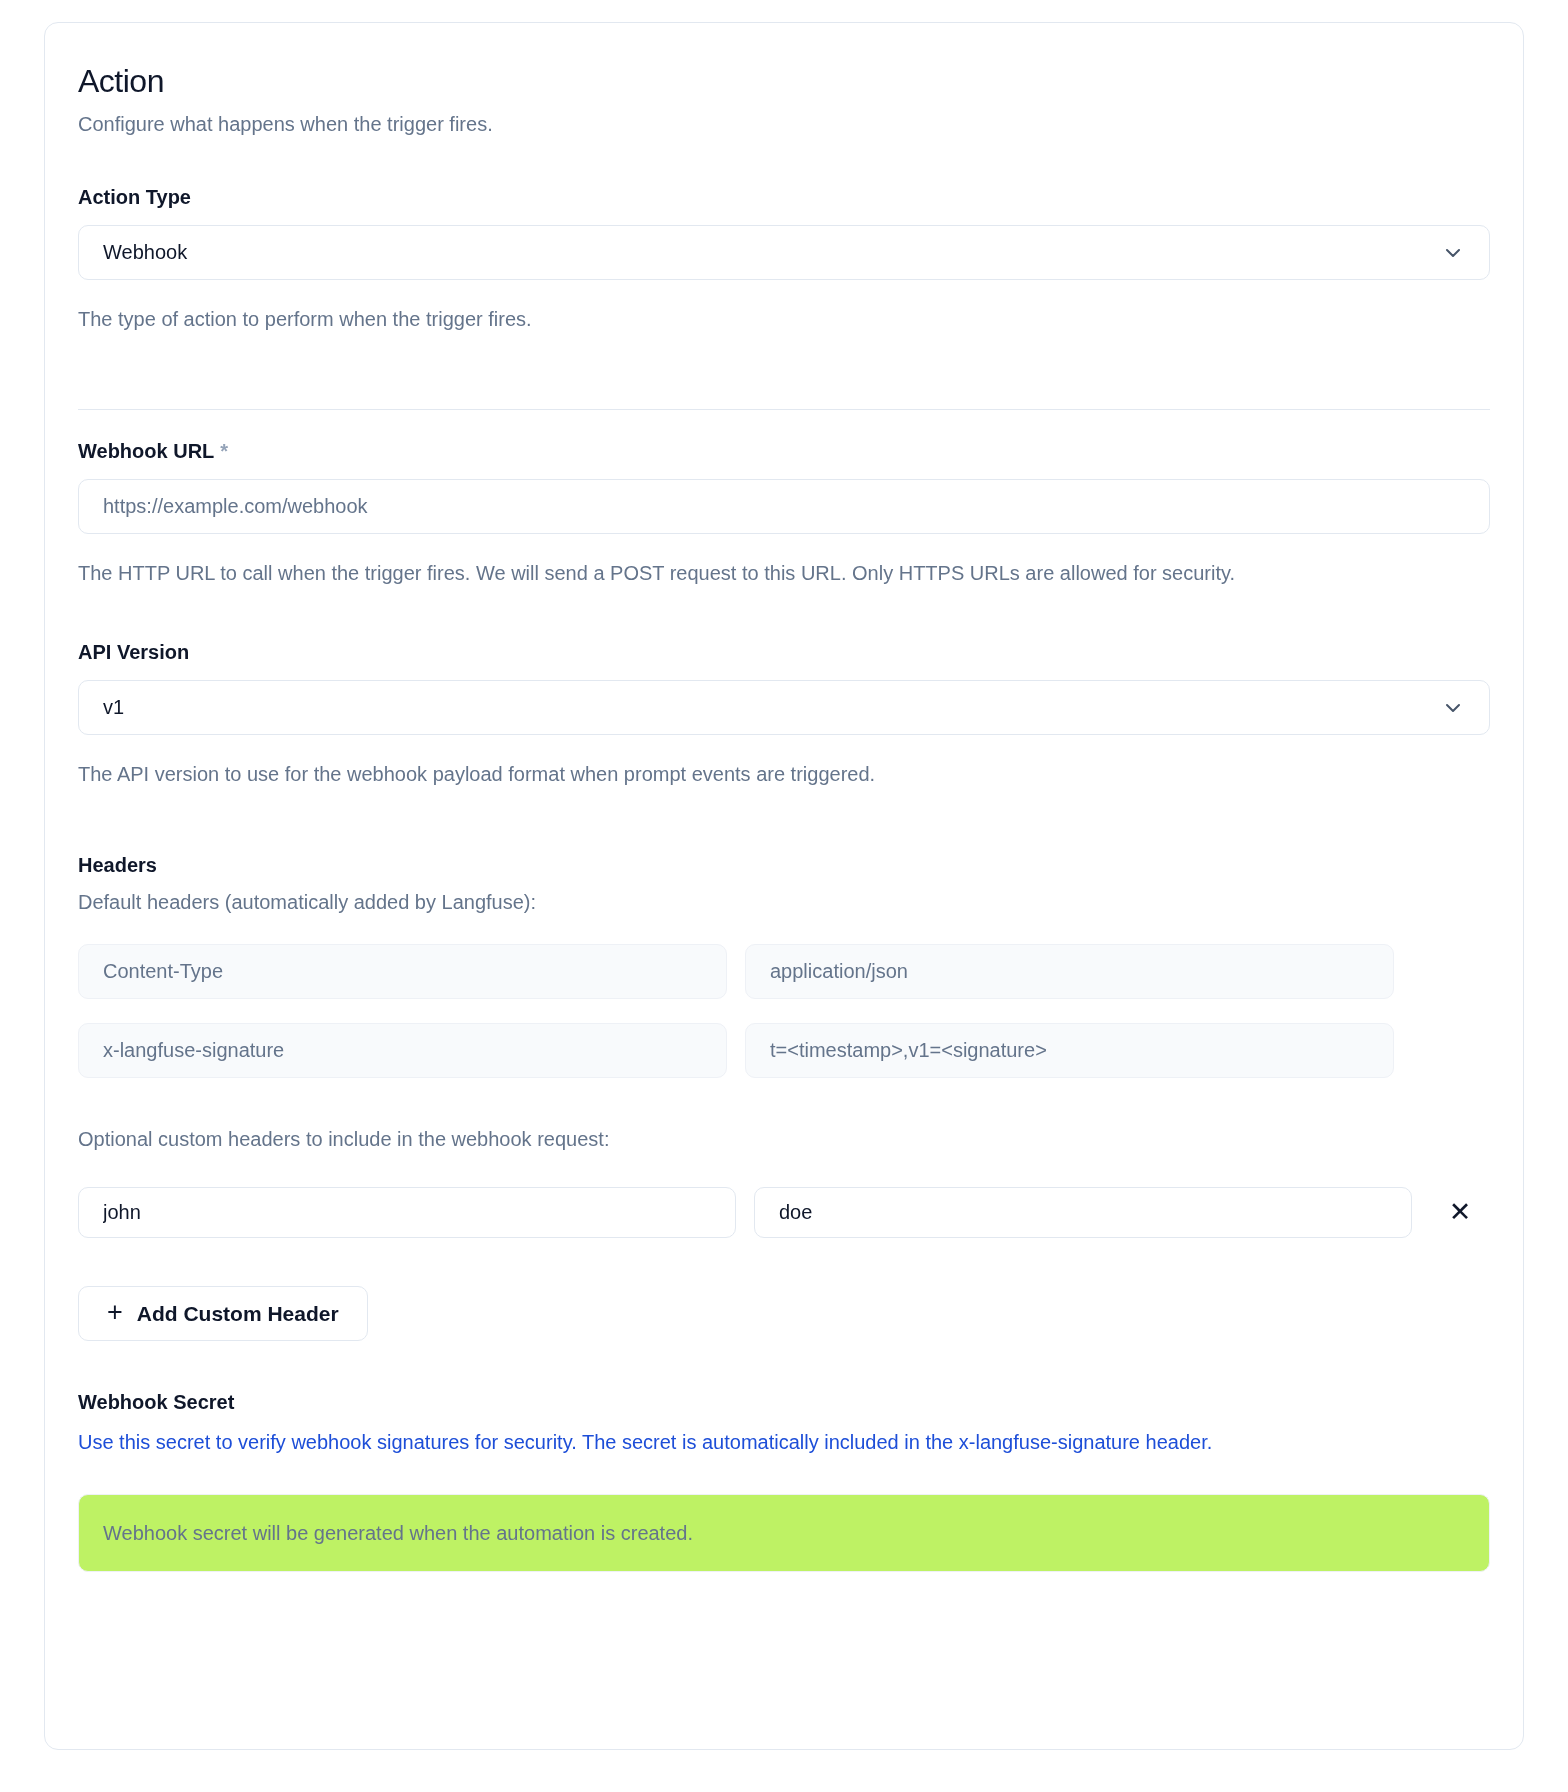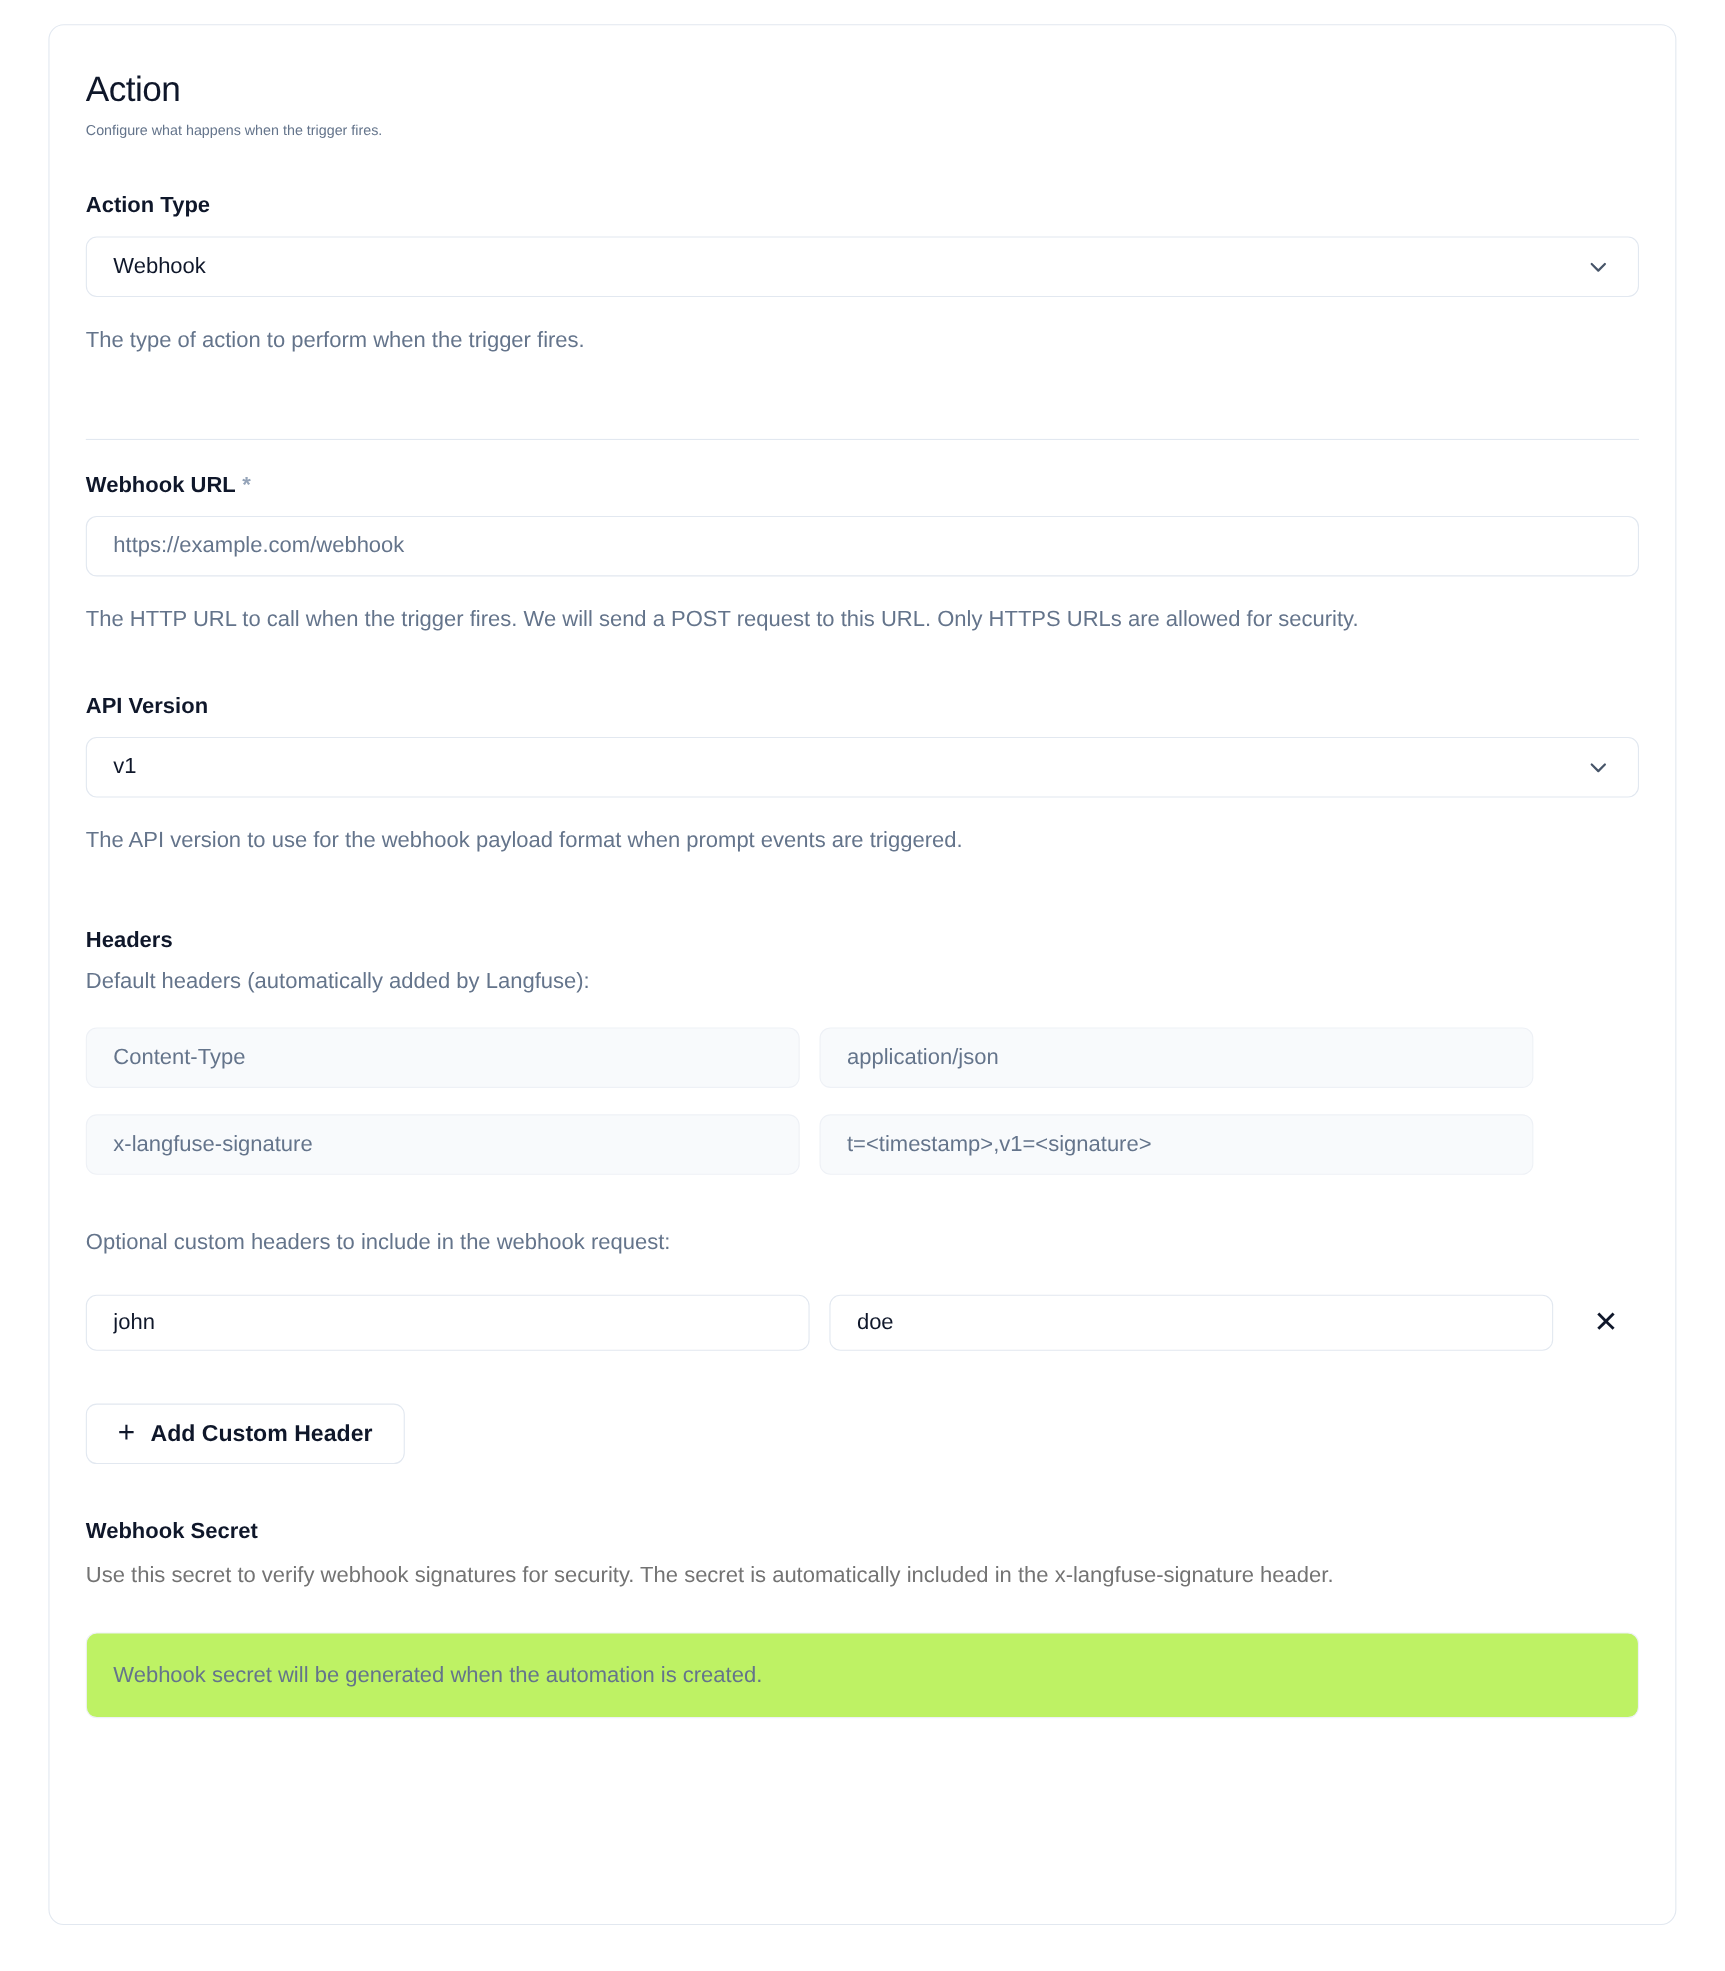--- a/index.html
+++ b/index.html
@@ -19,21 +19,21 @@
     min-height: 1728px;
   }
   h1.title {
     font-size: 32px;
     font-weight: 400;
     letter-spacing: -0.5px;
     margin: 14px 0 10px 0;
     color: #0f172a;
   }
   .subtitle {
-    font-size: 13px;
+    font-size: 20px;
     color: #64748b;
     margin: 0 0 48px 0;
     line-height: 1.4;
   }
   .field-label {
     display: block;
     font-size: 20px;
     font-weight: 600;
     color: #0f172a;
     margin: 0 0 16px 0;
@@ -122,21 +122,21 @@
     background: #ffffff;
     border: 1px solid #e2e8f0;
     border-radius: 10px;
     font-size: 21px;
     font-weight: 600;
     color: #0f172a;
     cursor: pointer;
     font-family: "Liberation Sans", sans-serif;
   }
   .add-btn .plus { font-size: 27px; font-weight: 400; line-height: 1; margin-top: -2px; }
-  .secret-desc { font-size: 20px; color: #737373; line-height: 1.8; margin: 10px 0 0 0; max-width: 1240px; }
+  .secret-desc { font-size: 20px; color: #1d4ed8; line-height: 1.8; margin: 10px 0 0 0; max-width: 1240px; }
   .secret-box {
     margin-top: 34px;
     height: 78px;
     background: #bef264;
     border: 1px solid #eef1f6;
     border-radius: 10px;
     display: flex;
     align-items: center;
     padding: 0 24px;
     font-size: 20px;

